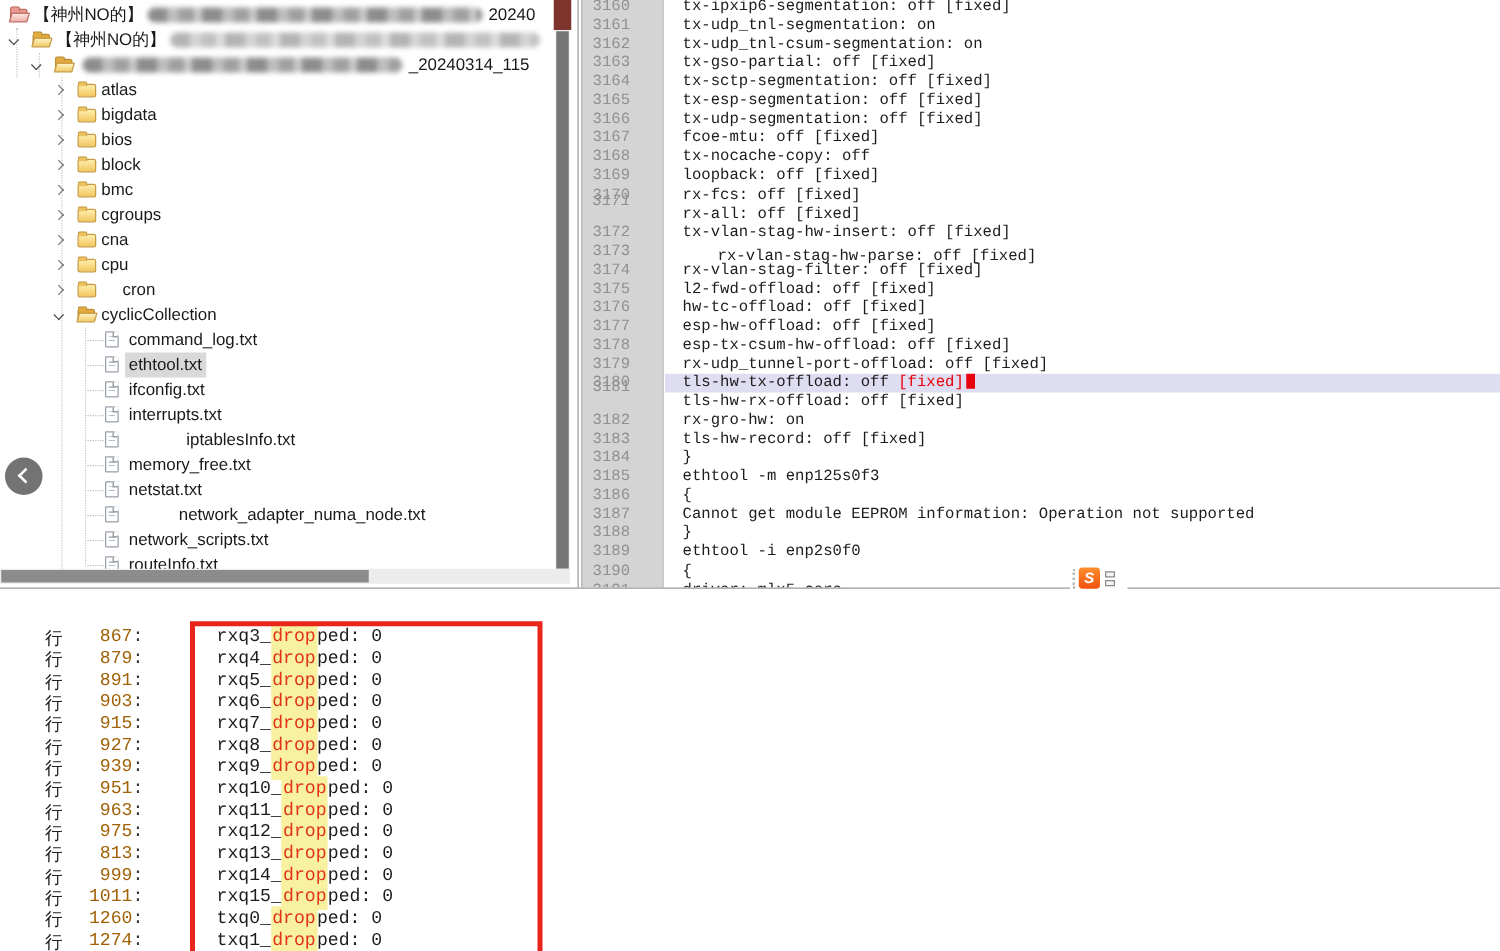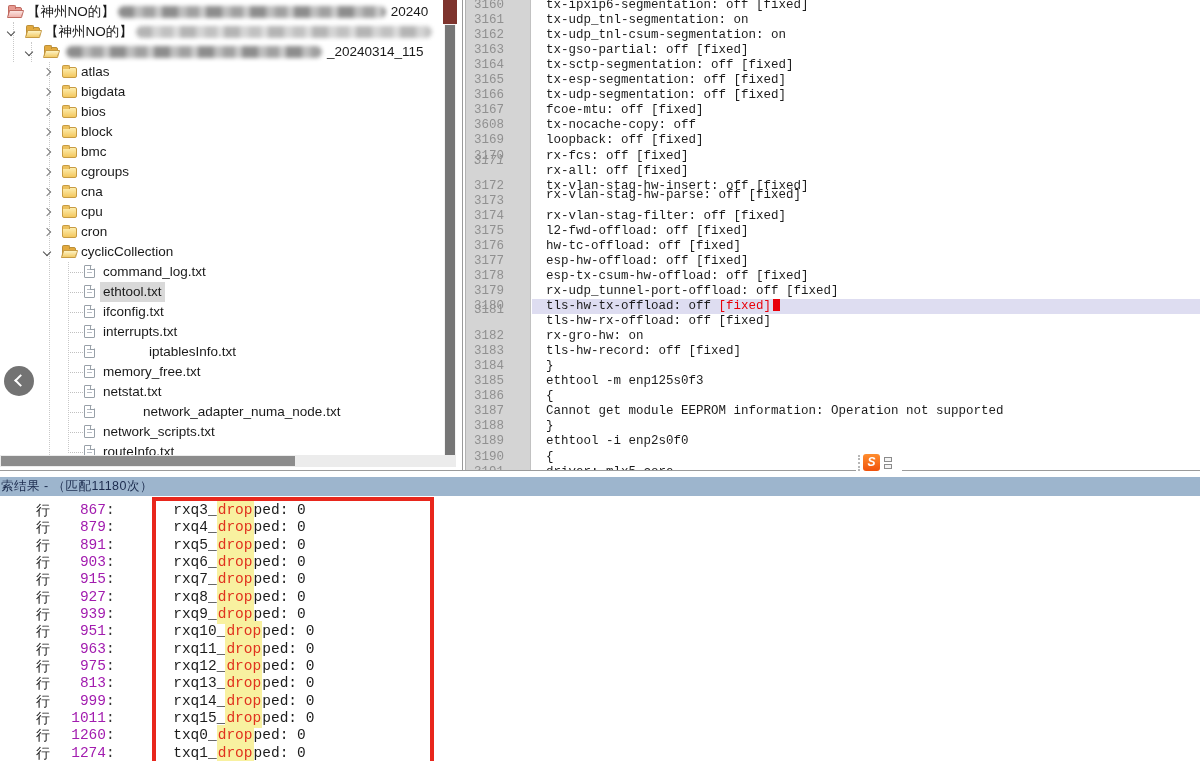--- a/index.html
+++ b/index.html
@@ -79,21 +79,21 @@
 
   
   #results-bar{ position:absolute; left:0; top:477px; width:1200px; height:19px; background:#9db5cd;
       font-size:12.5px; line-height:19px; color:#1c2c4e; padding-left:1px; letter-spacing:.5px; }
 
   
   #results{ position:absolute; left:0; top:496px; width:1200px; height:265px; overflow:hidden; background:#fff; padding-top:6px; }
   .rrow{ height:17.35px; line-height:17.35px; display:flex; white-space:pre;
       font-family:"Liberation Mono","DejaVu Sans Mono",monospace; font-size:14.5px; }
   .rl{ margin-left:36px; width:18px; font-family:"Liberation Sans",sans-serif; font-size:14px; color:#222; }
-  .rn{ width:52px; text-align:right; color:#a21caf; }
+  .rn{ width:52px; text-align:right; color:#a16207; }
   .rcolon{ color:#333; }
   .rc{ margin-left:15px; color:#1c1c1c; }
   .rc .hl{ background:#f8f1a0; color:#e0321e; padding:2px 1px; }
 
   
   #red-box{ position:absolute; left:152px; top:497px; width:282px; height:275px;
       border:4px solid #e8261c; z-index:6; }
 </style>
 </head>
 <body>
@@ -166,21 +166,21 @@
             <span class="tlabel" style="left: 81px;">cna</span>
           </div>
           <div class="trow" style="top: 202px;">
             <span class="chev chev-right" style="left: 44px;"></span>
             <span class="ico ico-folder" style="left: 62px;"></span>
             <span class="tlabel" style="left: 81px;">cpu</span>
           </div>
           <div class="trow" style="top: 222px;">
             <span class="chev chev-right" style="left: 44px;"></span>
             <span class="ico ico-folder" style="left: 62px;"></span>
-            <span class="tlabel" style="left: 81px;">cron</span>
+            <span class="tlabel" style="left: 98px;">cron</span>
           </div>
           <div class="trow" style="top: 242px;">
             <span class="chev chev-down" style="left: 44px;"></span>
             <span class="ico ico-open" style="left: 62px;">
               <span class="back"></span>
               <span class="front"></span>
             </span>
             <span class="tlabel" style="left: 81px;">cyclicCollection</span>
           </div>
           <div class="trow" style="top: 262px;">
@@ -247,21 +247,21 @@
     <div id="viewer">
       <div id="gutter">
           <div class="gnum" style="top: -2px;">3160</div>
           <div class="gnum" style="top: 13px;">3161</div>
           <div class="gnum" style="top: 28.1px;">3162</div>
           <div class="gnum" style="top: 43.15px;">3163</div>
           <div class="gnum" style="top: 58.2px;">3164</div>
           <div class="gnum" style="top: 73.25px;">3165</div>
           <div class="gnum" style="top: 88.3px;">3166</div>
           <div class="gnum" style="top: 103.35px;">3167</div>
-          <div class="gnum" style="top: 118.4px;">3608</div>
+          <div class="gnum" style="top: 118.4px;">3168</div>
           <div class="gnum" style="top: 133.45px;">3169</div>
           <div class="gnum" style="top: 148.5px;">3170</div>
           <div class="gnum" style="top: 154px; font-style: italic;">3171</div>
           <div class="gnum" style="top: 178.6px;">3172</div>
           <div class="gnum" style="top: 193.65px;">3173</div>
           <div class="gnum" style="top: 208.7px;">3174</div>
           <div class="gnum" style="top: 223.75px;">3175</div>
           <div class="gnum" style="top: 238.8px;">3176</div>
           <div class="gnum" style="top: 253.85px;">3177</div>
           <div class="gnum" style="top: 268.9px;">3178</div>
@@ -287,21 +287,21 @@
           <div class="cline" style="top: 43.15px;">tx-gso-partial: off [fixed]</div>
           <div class="cline" style="top: 58.2px;">tx-sctp-segmentation: off [fixed]</div>
           <div class="cline" style="top: 73.25px;">tx-esp-segmentation: off [fixed]</div>
           <div class="cline" style="top: 88.3px;">tx-udp-segmentation: off [fixed]</div>
           <div class="cline" style="top: 103.35px;">fcoe-mtu: off [fixed]</div>
           <div class="cline" style="top: 118.4px;">tx-nocache-copy: off</div>
           <div class="cline" style="top: 133.45px;">loopback: off [fixed]</div>
           <div class="cline" style="top: 148.5px;">rx-fcs: off [fixed]</div>
           <div class="cline" style="top: 163.55px;">rx-all: off [fixed]</div>
           <div class="cline" style="top: 178.6px;">tx-vlan-stag-hw-insert: off [fixed]</div>
-          <div class="cline" style="top: 188px;">rx-vlan-stag-hw-parse: off [fixed]</div>
+          <div class="cline" style="top: 198px; margin-left: 28px;">rx-vlan-stag-hw-parse: off [fixed]</div>
           <div class="cline" style="top: 208.7px;">rx-vlan-stag-filter: off [fixed]</div>
           <div class="cline" style="top: 223.75px;">l2-fwd-offload: off [fixed]</div>
           <div class="cline" style="top: 238.8px;">hw-tc-offload: off [fixed]</div>
           <div class="cline" style="top: 253.85px;">esp-hw-offload: off [fixed]</div>
           <div class="cline" style="top: 268.9px;">esp-tx-csum-hw-offload: off [fixed]</div>
           <div class="cline" style="top: 283.95px;">rx-udp_tunnel-port-offload: off [fixed]</div>
           <div class="cline" style="top: 299px;"><span>tls-hw-tx-offload: off </span><span class="red">[fixed]</span><span class="cursor"></span></div>
           <div class="cline" style="top: 314.05px;">tls-hw-rx-offload: off [fixed]</div>
           <div class="cline" style="top: 329.1px;">rx-gro-hw: on</div>
           <div class="cline" style="top: 344.15px;">tls-hw-record: off [fixed]</div>
@@ -321,23 +321,20 @@
       <span class="sbox">S</span>
       <span class="mini">
           <i></i>
           <i></i>
         </span>
     </div>
   </div>
 
   <div id="divider"></div>
 
-  <div id="results-bar">
-    <span>索结果 - （匹配11180次）</span>
-  </div>
 
   <div id="results">
       <div class="rrow"><span class="rl">行</span><span class="rn">867</span><span class="rcolon">:</span><span class="rc">     rxq3_<span class="hl">drop</span>ped: 0</span></div>
       <div class="rrow"><span class="rl">行</span><span class="rn">879</span><span class="rcolon">:</span><span class="rc">     rxq4_<span class="hl">drop</span>ped: 0</span></div>
       <div class="rrow"><span class="rl">行</span><span class="rn">891</span><span class="rcolon">:</span><span class="rc">     rxq5_<span class="hl">drop</span>ped: 0</span></div>
       <div class="rrow"><span class="rl">行</span><span class="rn">903</span><span class="rcolon">:</span><span class="rc">     rxq6_<span class="hl">drop</span>ped: 0</span></div>
       <div class="rrow"><span class="rl">行</span><span class="rn">915</span><span class="rcolon">:</span><span class="rc">     rxq7_<span class="hl">drop</span>ped: 0</span></div>
       <div class="rrow"><span class="rl">行</span><span class="rn">927</span><span class="rcolon">:</span><span class="rc">     rxq8_<span class="hl">drop</span>ped: 0</span></div>
       <div class="rrow"><span class="rl">行</span><span class="rn">939</span><span class="rcolon">:</span><span class="rc">     rxq9_<span class="hl">drop</span>ped: 0</span></div>
       <div class="rrow"><span class="rl">行</span><span class="rn">951</span><span class="rcolon">:</span><span class="rc">     rxq10_<span class="hl">drop</span>ped: 0</span></div>

